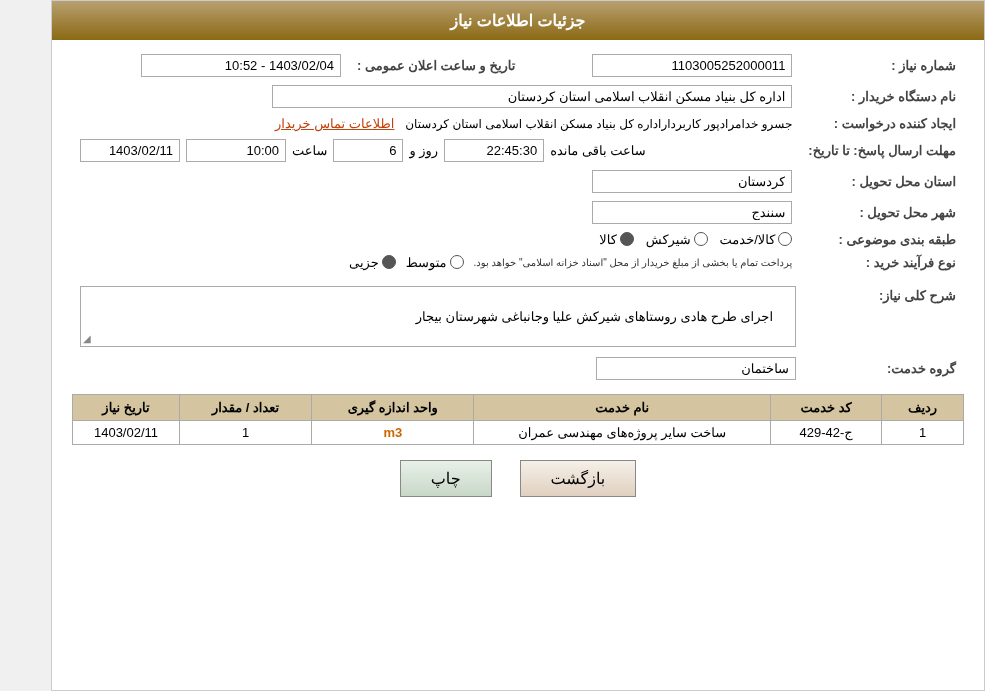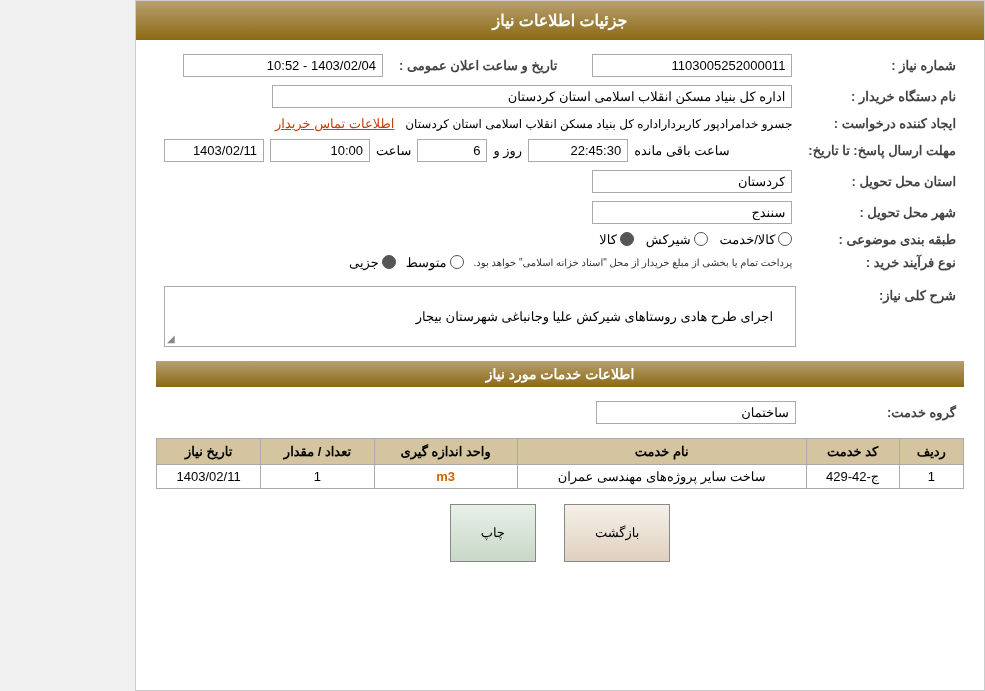--- a/index.html
+++ b/index.html
@@ -3,21 +3,21 @@
   <meta charset="utf-8">
   <style>
     * { box-sizing: border-box; margin: 0; padding: 0; }
     body {
       font-family: Tahoma, Arial, sans-serif;
       font-size: 13px;
       background: #f0f0f0;
       direction: rtl;
     }
     .page-wrapper {
-      width: 850px;
+      width: 934px;
       min-height: 691px;
       background: #fff;
       border: 1px solid #ccc;
     }
     .header-bar {
       background: linear-gradient(to bottom, #b8a070, #8b6914);
       color: #fff;
       text-align: center;
       padding: 10px 0;
       font-size: 16px;
@@ -94,21 +94,21 @@
       background: #555;
     }
     .data-table {
       width: 100%;
       border-collapse: collapse;
       margin: 8px 0;
     }
     .data-table th {
       background: #d4c5a0;
       border: 1px solid #aaa;
-      padding: 5px 10px;
+      padding: 5px 16px;
       text-align: center;
       font-weight: bold;
       font-size: 13px;
     }
     .data-table td {
       border: 1px solid #aaa;
       padding: 4px 8px;
       text-align: center;
     }
     .data-table tr:nth-child(even) td { background: #f9f6ef; }
@@ -122,22 +122,22 @@
       font-size: 13px;
       direction: rtl;
     }
     .button-row {
       display: flex;
       justify-content: center;
       gap: 20px;
       margin: 15px 0 10px 0;
     }
     .btn {
-      padding: 20px 30px;
-      font-size: 13px;
+      padding: 8px 30px;
+      font-size: 16px;
       font-family: Liberation Serif, serif;
       cursor: pointer;
       border: 1px solid #888;
       background: linear-gradient(to bottom, #f5f5f5, #ddd);
     }
     .btn-print {
       background: linear-gradient(to bottom, #e8f0e8, #c8d8c8);
     }
     .btn-back {
       background: linear-gradient(to bottom, #f5f0e8, #e0d0c0);
@@ -263,21 +263,20 @@
           <td>
             <div style="border:1px solid #aaa;padding:22px;min-height:40px;text-align:right;direction:rtl;font-size:13px;background:#fff;position:relative;">
               <span>اجرای طرح هادی روستاهای شیرکش علیا وجانباغی شهرستان بیجار</span>
               <span style="position:absolute;bottom:2px;left:2px;color:#888;font-size:10px;">◢</span>
             </div>
           </td>
         </tr>
       </tbody>
     </table>
 
-    <div class="section-title">اطلاعات خدمات مورد نیاز</div>
 
     <table class="info-table">
       <tbody>
         <tr class="service-group-row">
           <td class="label-cell">گروه خدمت:</td>
           <td>
             <input class="input-box input-medium" type="text" value="ساختمان" readonly="" style="">
           </td>
         </tr>
       </tbody>

